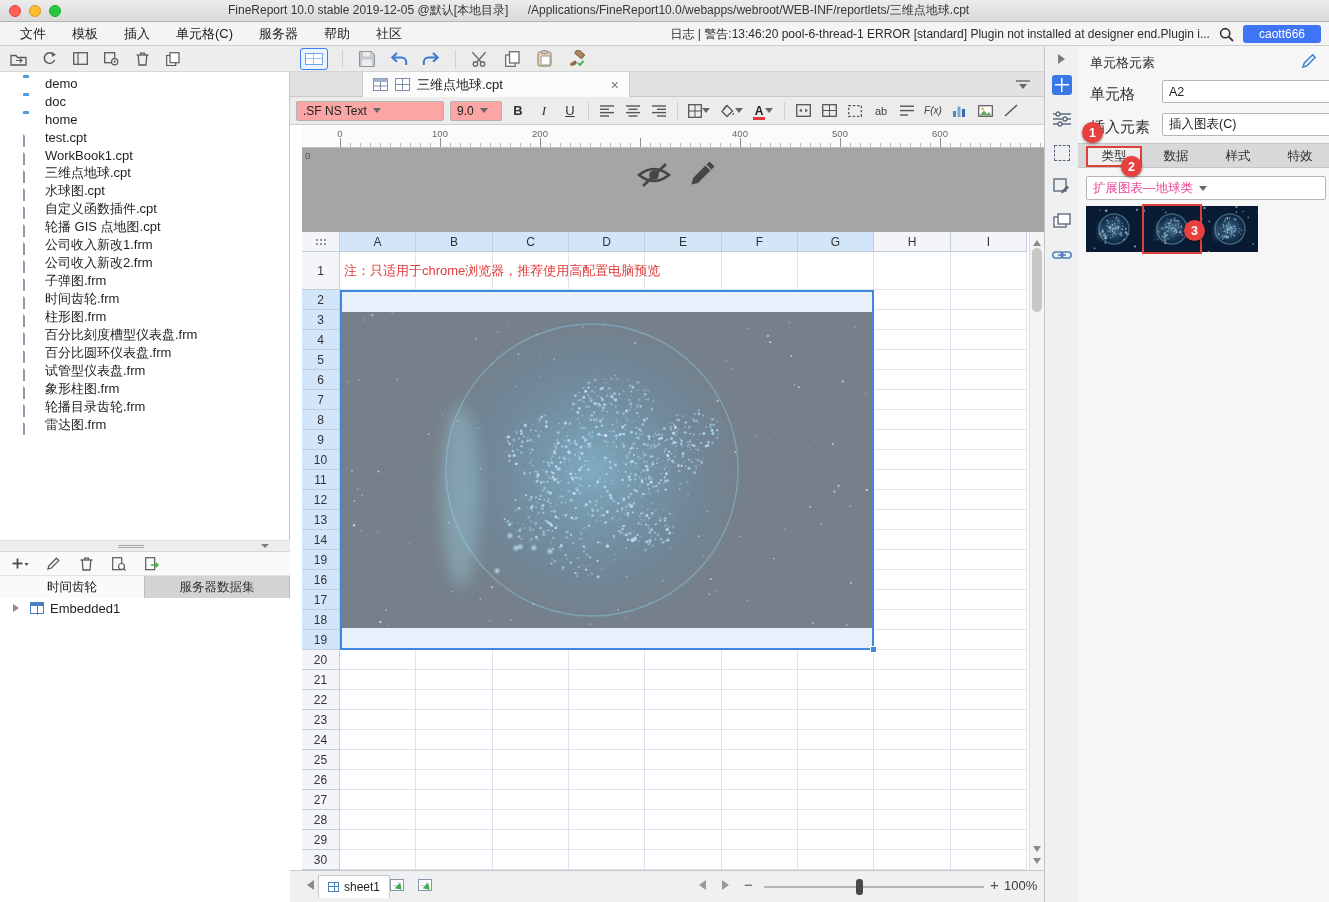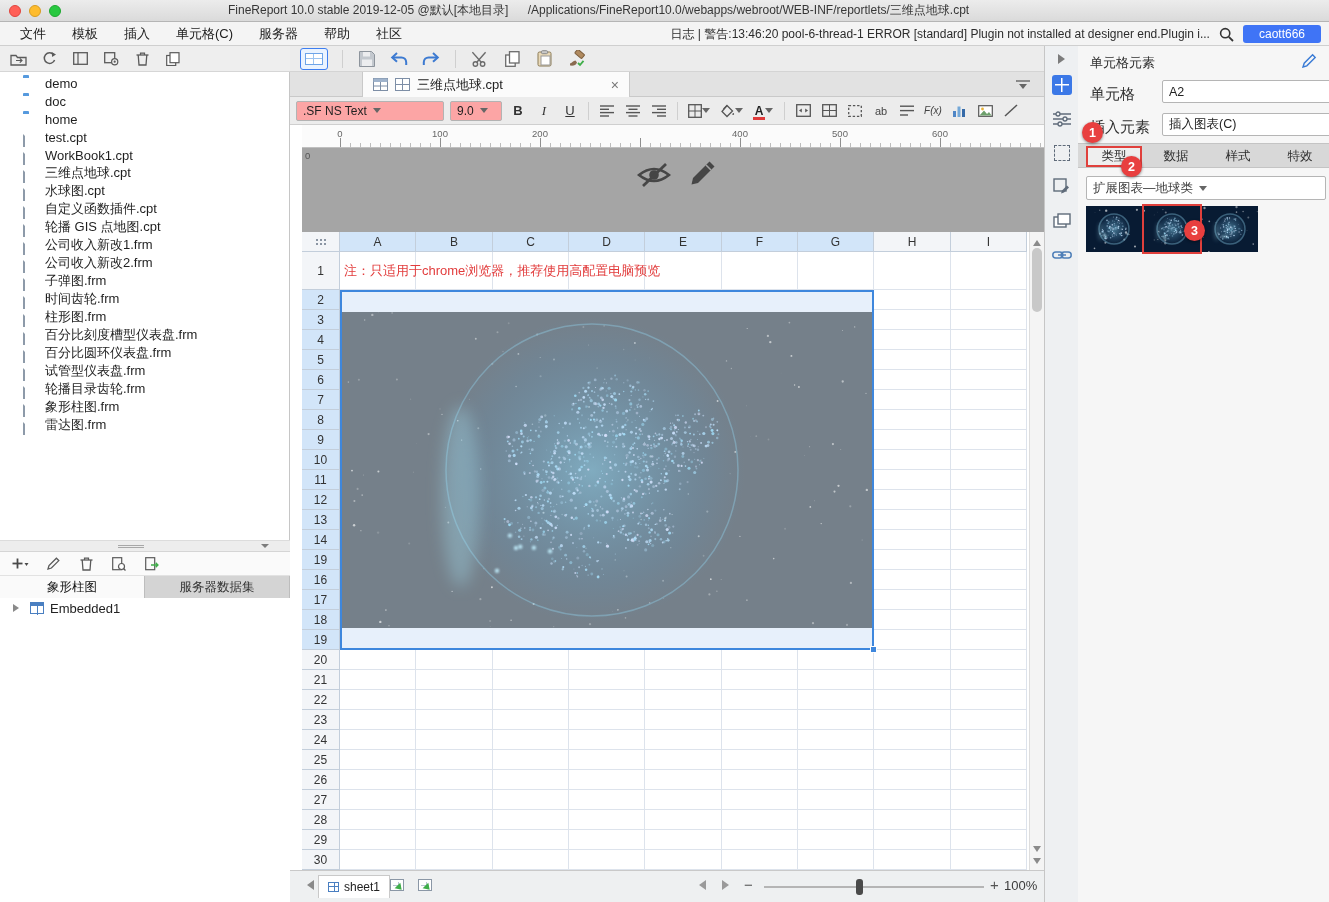--- a/index.html
+++ b/index.html
@@ -135,21 +135,21 @@
   
   #rpanel{position:absolute;left:1078px;top:46px;width:251px;height:856px;background:#f6f6f6}
   #rp-title{position:absolute;left:12px;top:8px;font-size:13px;color:#2e2e2e}
   #rp-pencil{position:absolute;right:12px;top:7px}
   .rp-label{position:absolute;left:12px;font-size:15px;color:#2e2e2e;white-space:nowrap}
   .rp-field{position:absolute;left:84px;width:234px;height:23px;background:#fff;border:1px solid #b5b5b5;border-radius:2px;font-size:12.5px;color:#222;display:flex;align-items:center;padding:0 6px;gap:6px}
   .rp-field .grow{flex:1}
   #rp-tabsbar{position:absolute;left:0;top:97px;width:251px;height:25px;background:#d8d8d8;border-top:1px solid #c4c4c4;border-bottom:1px solid #c4c4c4}
   .ptab{position:absolute;top:2px;width:56px;height:21px;line-height:21px;text-align:center;font-size:12.5px;color:#2e2e2e}
   .ptab.selected{background:#efefef;border:2px solid #e0403c;line-height:17px}
-  #rp-chart-select{position:absolute;left:8px;top:130px;width:240px;height:24px;background:#fff;border:1px solid #b5b5b5;border-radius:2px;display:flex;align-items:center;padding:0 6px;gap:6px;font-size:12.5px;color:#404040}
+  #rp-chart-select{position:absolute;left:8px;top:130px;width:240px;height:24px;background:#fff;border:1px solid #b5b5b5;border-radius:2px;display:flex;align-items:center;padding:0 6px;gap:6px;font-size:12.5px;color:#ec4899}
   .thumb{position:absolute;top:160px;width:56px;height:46px;background:#081b33;overflow:hidden}
   .thumb.sel{outline:2px solid #e0403c;outline-offset:0}
   .badge{position:absolute;width:21px;height:21px;border-radius:50%;background:#e83f3f;color:#fff;font-size:12.5px;font-weight:bold;display:flex;align-items:center;justify-content:center;box-shadow:0 1px 3px rgba(0,0,0,.45);z-index:10}
 </style>
 </head>
 <body>
 
 <div id="app">
 
   <div id="titlebar">
@@ -329,27 +329,27 @@
 
         <div class="tree-row t-file">
 
           <span class="ic file-wrap"><span class="file-ic"></span></span>
           <span class="lbl">试管型仪表盘.frm</span>
         </div>
 
         <div class="tree-row t-file">
 
           <span class="ic file-wrap"><span class="file-ic"></span></span>
+          <span class="lbl">象形柱图.frm</span>
+        </div>
+
+        <div class="tree-row t-file">
+
+          <span class="ic file-wrap"><span class="file-ic"></span></span>
           <span class="lbl">轮播目录齿轮.frm</span>
-        </div>
-
-        <div class="tree-row t-file">
-
-          <span class="ic file-wrap"><span class="file-ic"></span></span>
-          <span class="lbl">象形柱图.frm</span>
         </div>
 
         <div class="tree-row t-file">
 
           <span class="ic file-wrap"><span class="file-ic"></span></span>
           <span class="lbl">雷达图.frm</span>
         </div>
       </div>
 
     <div id="side-divider">
@@ -387,21 +387,21 @@
       <span class="tbtn">
         <svg width="15" height="14" viewBox="0 0 15 14">
             <rect x="0.7" y="0.7" width="9" height="12" fill="none" stroke="#5a5a5a" stroke-width="1.2"></rect>
             <path d="M6 8 h7 m-2.3 -2.3 L13 8 l-2.3 2.3" fill="none" stroke="#3fae49" stroke-width="1.3"></path>
           </svg>
       </span>
     </div>
 
     <div id="ds-tabs">
 
-    <span class="ds-tab selected">象形柱图</span>
+    <span class="ds-tab selected">时间齿轮</span>
         <span class="ds-tab">服务器数据集</span>
       </div>
 
     <div id="ds-list">
       <div class="ds-row">
         <span class="tri-right"></span>
         <span class="dsitem-ic"></span>
         <span>Embedded1</span>
       </div>
     </div>

